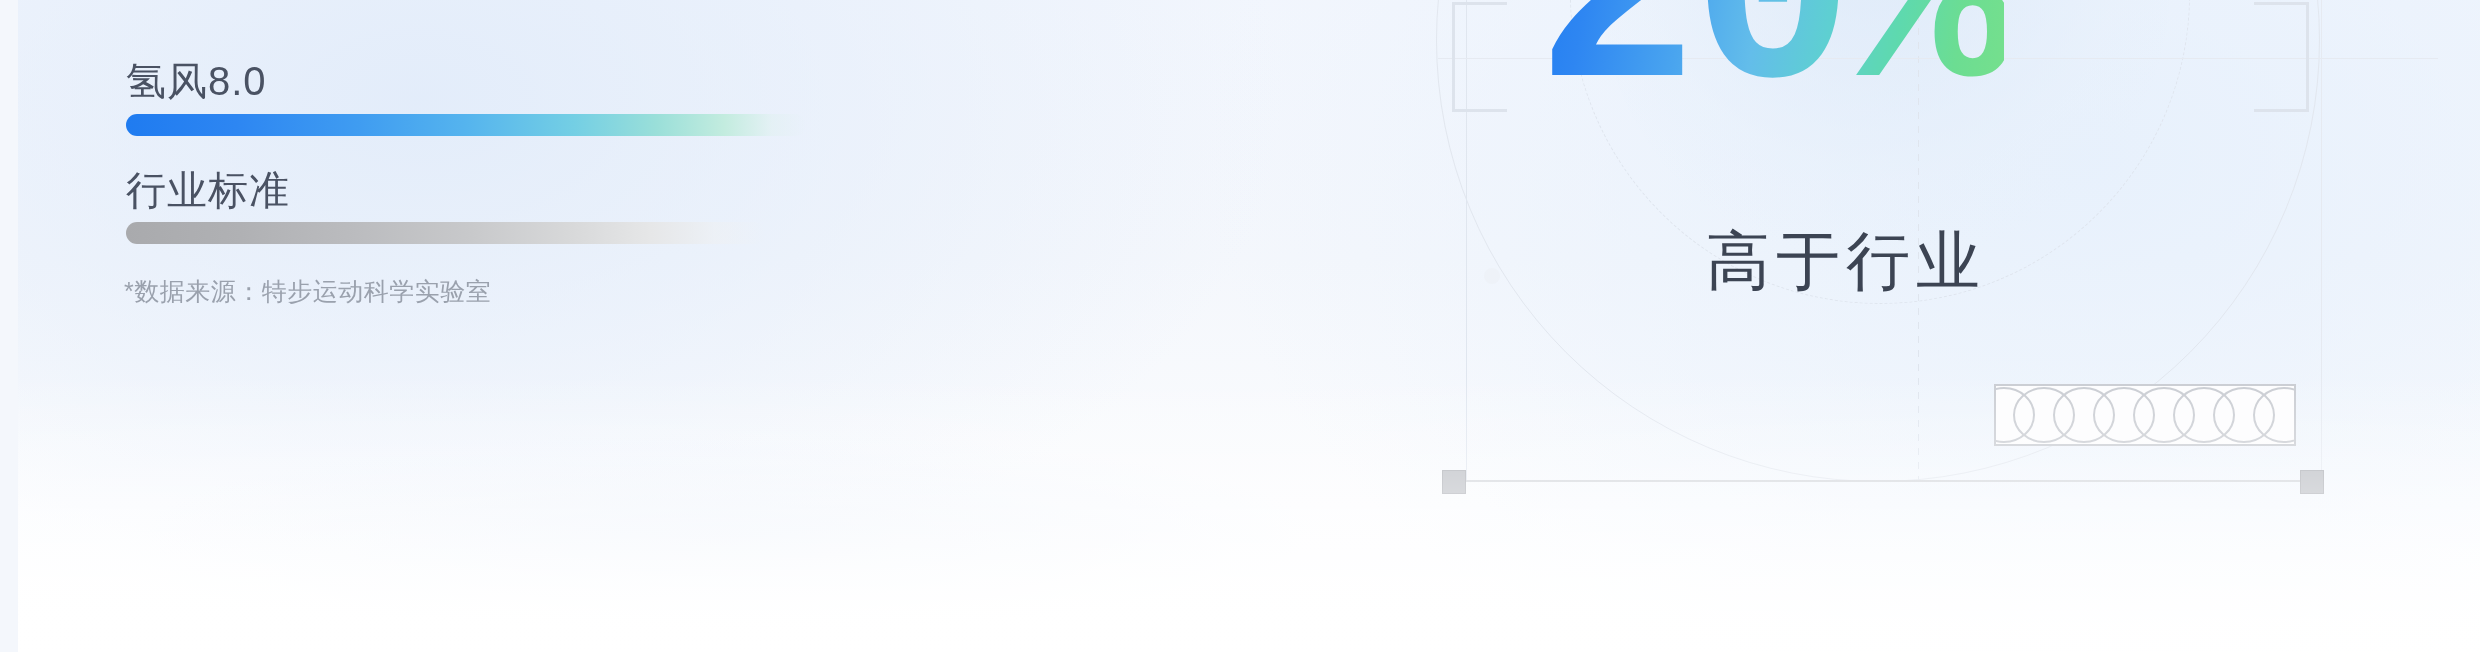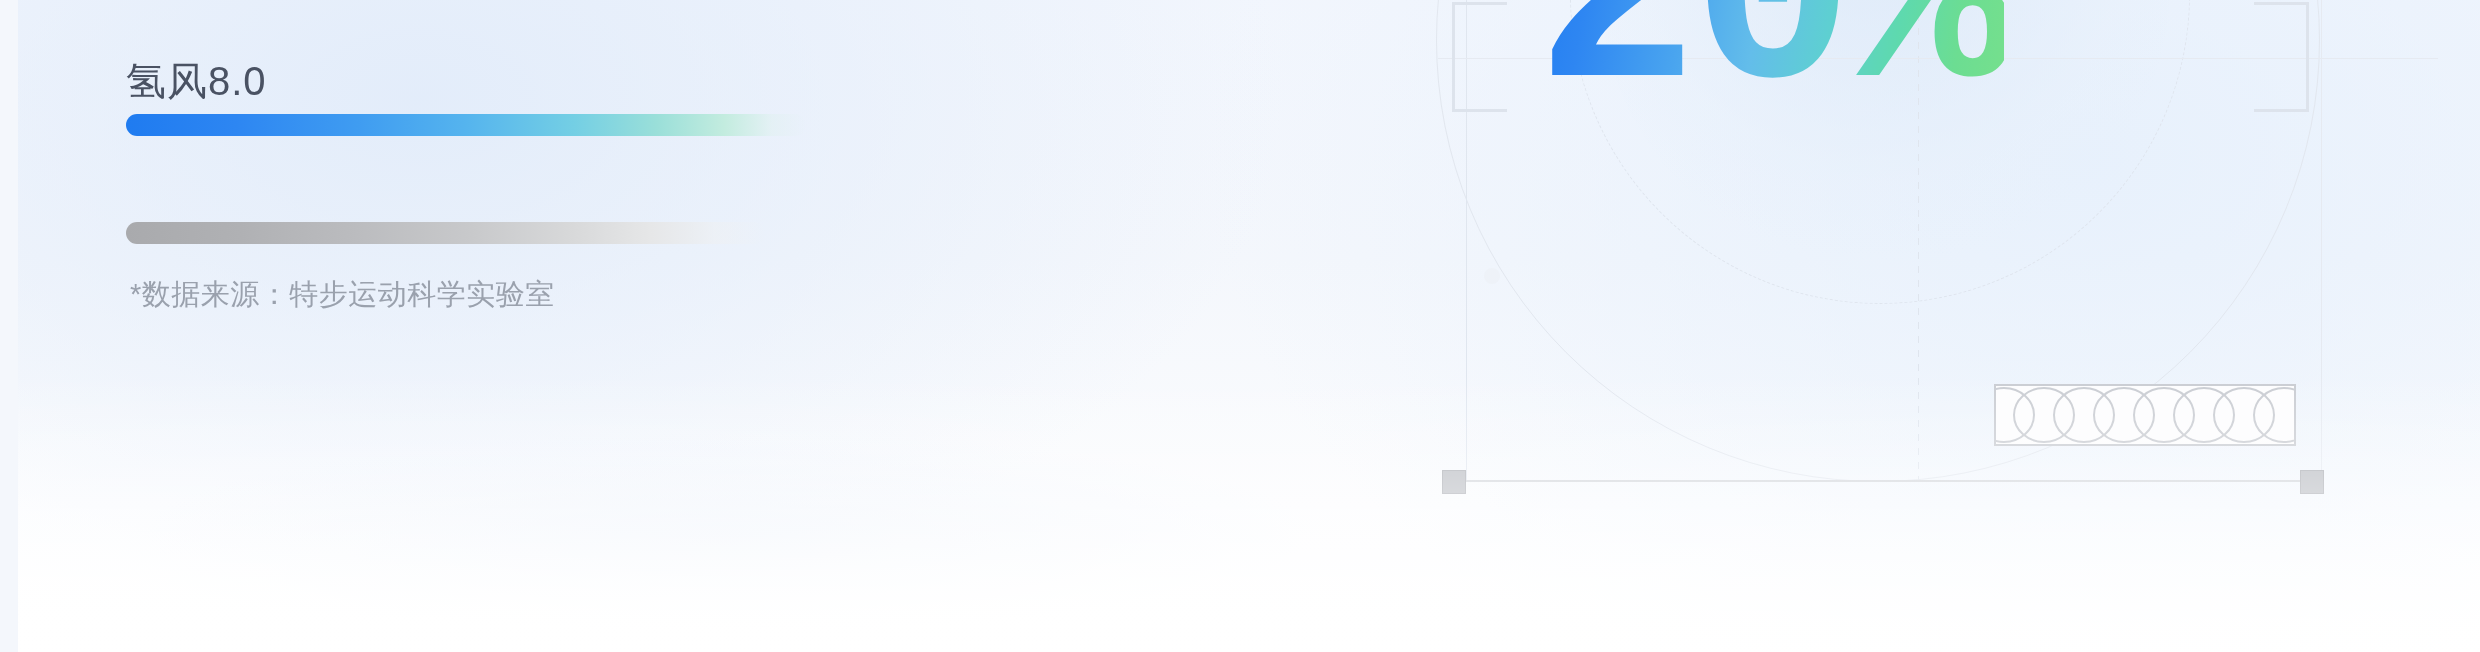--- a/index.html
+++ b/index.html
@@ -65,23 +65,23 @@
       #b0b1b4 18%,
       #bbbcbf 36%,
       #c8c9cb 54%,
       #d8d9da 70%,
       #e6e7e8 82%,
       rgba(239,240,241,.5) 92%,
       rgba(242,245,250,0) 100%);
   }
 
   #footnote{
-    position:absolute;left:112px;top:275px;
+    position:absolute;left:106px;top:275px;
     color:#9aa1ad;
-    font-size:29px;
+    font-size:25px;
     letter-spacing:.5px;
     white-space:nowrap;
   }
 
   
   #right{position:absolute;left:1320px;top:0;width:1160px;height:652px;font-family:Liberation Mono, monospace;}
 
   
   .guide{position:absolute;background:#e3e8f0;}
   .guide-v{width:1px;}
@@ -174,20 +174,21 @@
   <div class="wash wash-a"></div>
   <div class="wash wash-b"></div>
   <div class="wash wash-d"></div>
 
   <div id="left">
 
     <div class="row-label" id="label-1">氢风8.0</div>
 
     <div class="bar" id="bar-1"></div>
 
+    <div class="row-label" id="label-2">行业标准</div>
 
     <div class="bar" id="bar-2"></div>
 
     <div id="footnote">*数据来源：特步运动科学实验室</div>
   </div>
 
   <div id="right">
 
     <div class="arc" id="arc-outer"></div>
     <div class="arc" id="arc-dashed"></div>
@@ -197,20 +198,21 @@
     <div class="guide guide-v" id="guide-v-left"></div>
     <div class="guide guide-v" id="guide-v-mid"></div>
     <div class="guide guide-v" id="guide-v-right"></div>
     <div class="guide guide-h" id="guide-h-top"></div>
 
     <div class="bracket" id="bracket-left"></div>
     <div class="bracket" id="bracket-right"></div>
 
     <div id="pct">20%</div>
 
+    <div id="subtitle">高于行业</div>
 
     <div id="hatch-rect">
       <svg width="298" height="58" viewBox="0 0 298 58" aria-hidden="true">
         <g fill="none" stroke="#c9ccd2" stroke-width="2">
           <ellipse cx="8" cy="29" rx="30" ry="27"></ellipse>
           <ellipse cx="48" cy="29" rx="30" ry="27"></ellipse>
           <ellipse cx="88" cy="29" rx="30" ry="27"></ellipse>
           <ellipse cx="128" cy="29" rx="30" ry="27"></ellipse>
           <ellipse cx="168" cy="29" rx="30" ry="27"></ellipse>
           <ellipse cx="208" cy="29" rx="30" ry="27"></ellipse>

